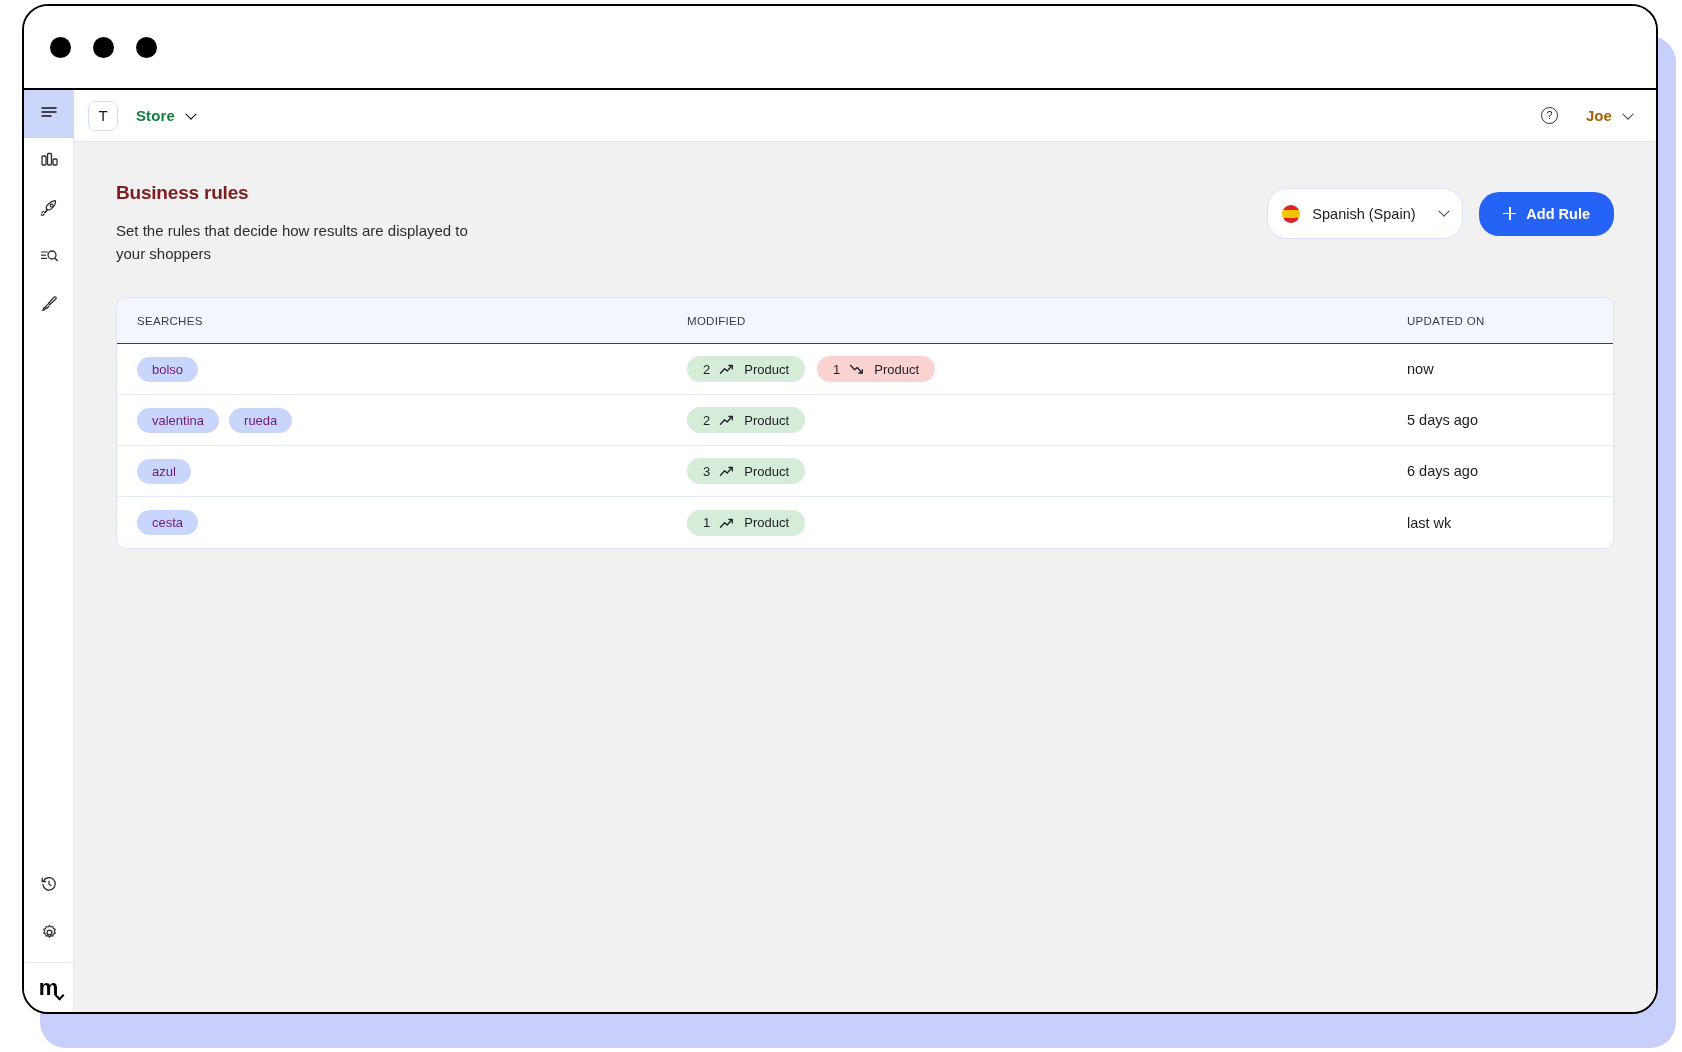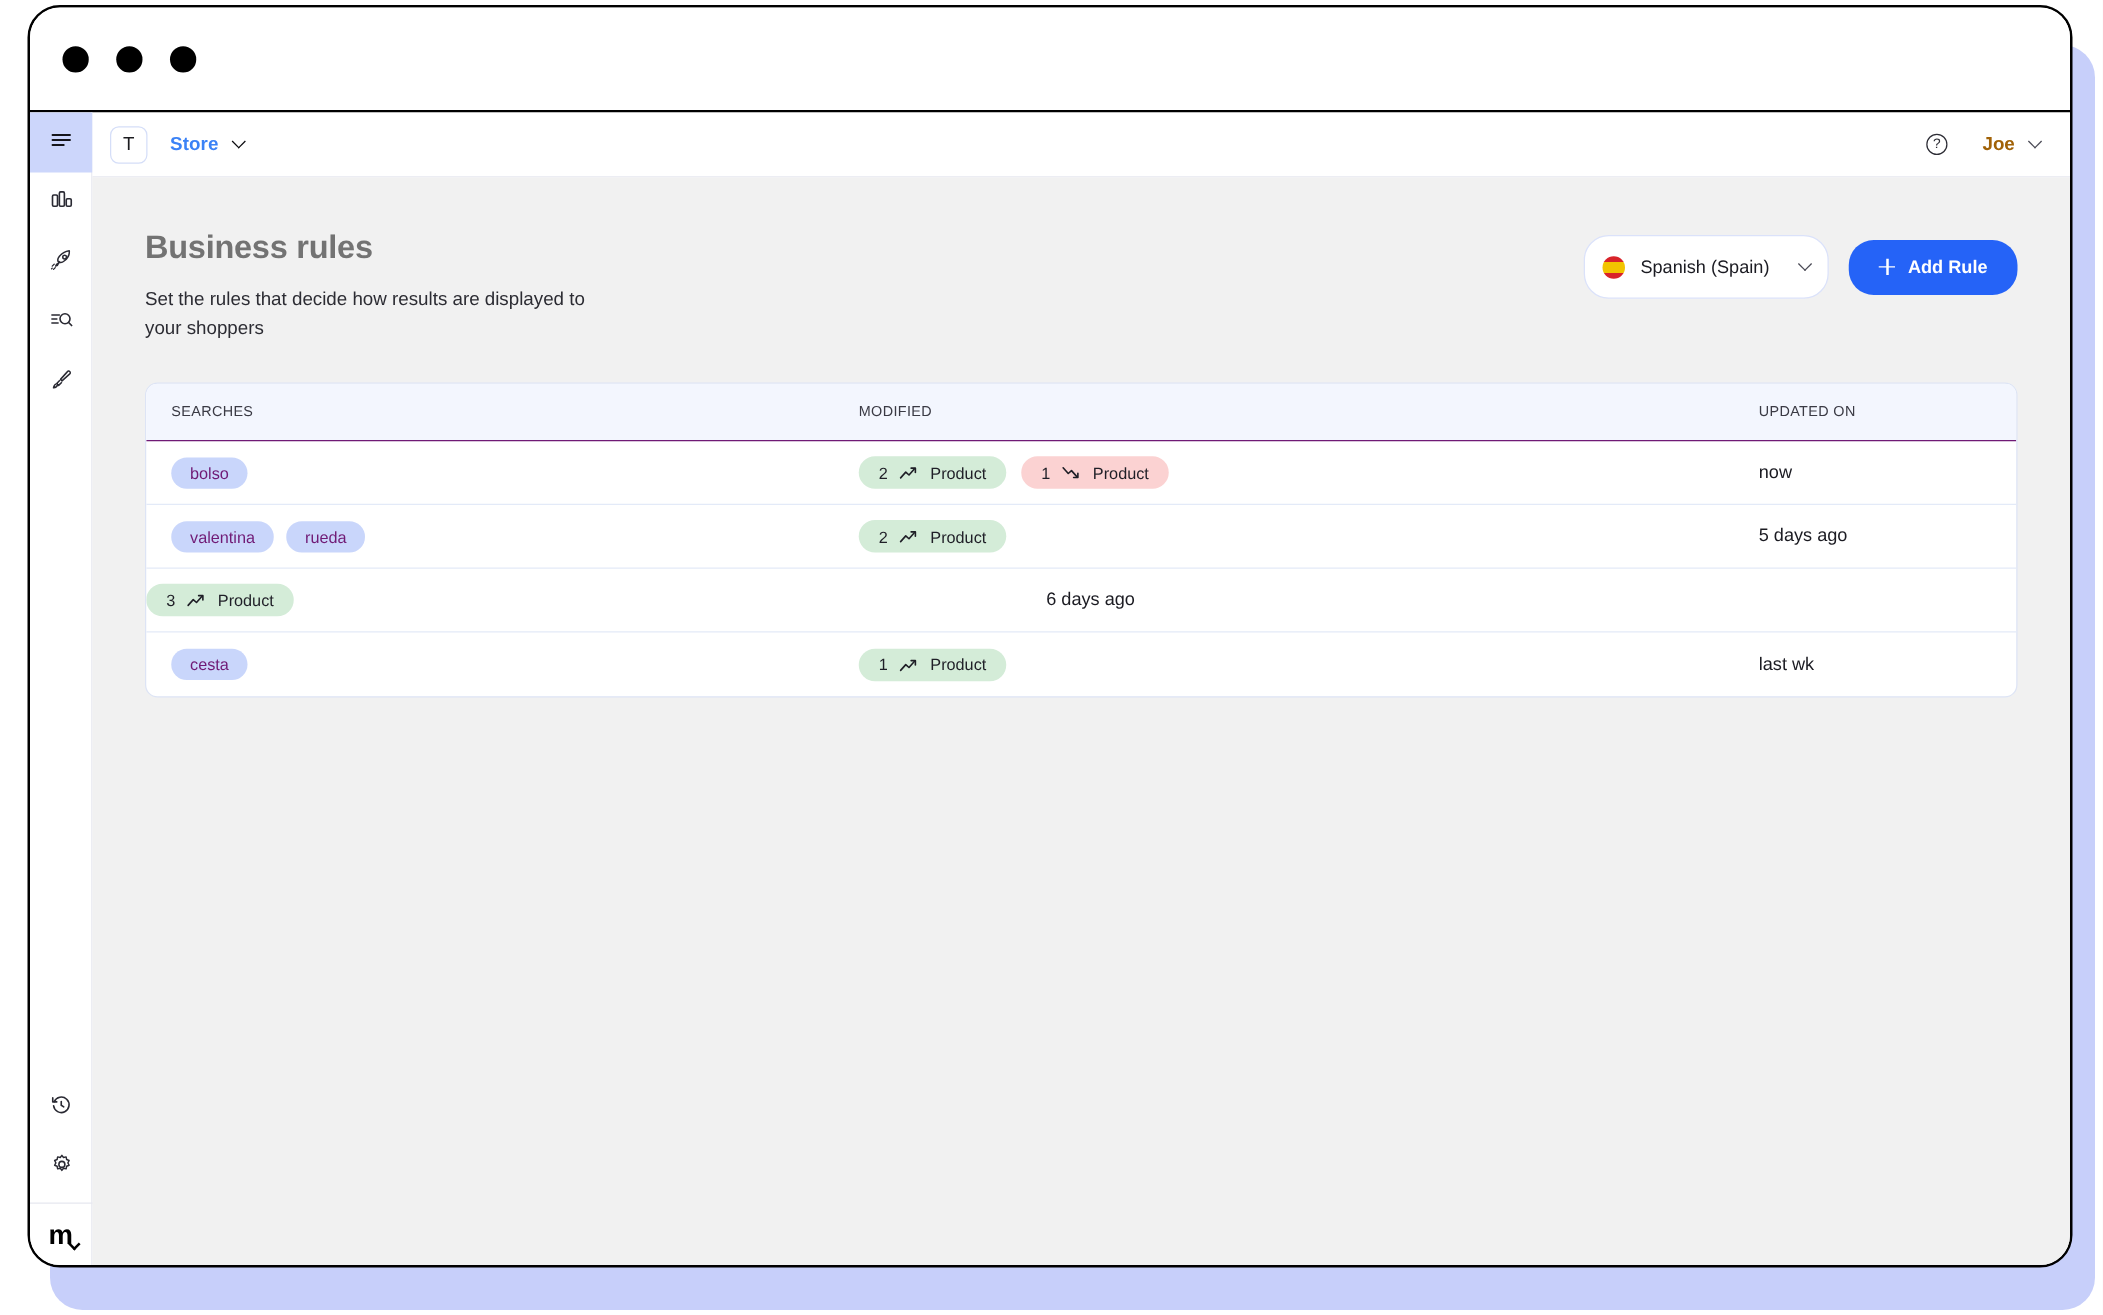--- a/index.html
+++ b/index.html
@@ -87,21 +87,21 @@
   }
   .store-badge {
     width: 30px; height: 30px;
     border: 1px solid #d5def8; border-radius: 7px;
     display:flex; align-items:center; justify-content:center;
     font-size: 15px; color:#1b1b1f;
     background:#fff;
   }
   .store-name {
     margin-left: 18px;
-    font-size: 15px; font-weight: 700; color: #3b82f6;
+    font-size: 15px; font-weight: 700; color: #15803d;
     letter-spacing: .1px;
   }
   .chev {
     display:inline-block; width:8px; height:8px;
     border-right:1.6px solid #0b0b0f; border-bottom:1.6px solid #0b0b0f;
     transform: rotate(45deg) translate(-2px,-2px);
     margin-left: 8px;
   }
   .chev.thin { border-right-color:#4a4a55; border-bottom-color:#4a4a55; }
   .appbar-spacer { flex: 1; }
@@ -117,21 +117,21 @@
   
   .page {
     flex: 1;
     background: #f1f1f1;
     padding: 40px 42px 0 42px;
     overflow: hidden;
   }
   .page-head { display: flex; align-items: flex-start; }
   .head-left { flex: 1; }
   .page-title {
-    font-size: 26px; font-weight: 800; color: #737373;
+    font-size: 19px; font-weight: 800; color: #7f1d1d;
     letter-spacing: -0.2px;
   }
   .page-sub {
     margin-top: 16px;
     font-size: 15px; color: #2c2c33; line-height: 1.5;
     max-width: 380px;
   }
   .head-right { display: flex; align-items: center; gap: 16px; padding-top: 6px; }
 
   .lang-select {
@@ -424,20 +424,25 @@
                             <path d="M9.9 3.5h3.4v3.4" stroke="#1f1f27" stroke-width="1.3" stroke-linecap="round" stroke-linejoin="round"></path>
                           </svg>
                         </span>
                         <span>Product</span>
                       </span>
                     </div>
                   </div>
                   <div class="col-updated cell-text">5 days ago</div>
                 </div>
                 <div class="trow">
+                  <div class="col-searches">
+                    <div class="pills">
+                      <span class="pill">azul</span>
+                    </div>
+                  </div>
                   <div class="col-modified">
                     <div class="mods">
                       <span class="mod up">
                         <span>3</span>
                         <span>
                           <svg width="16" height="14" viewBox="0 0 16 14" fill="none">
                             <path d="M1.5 11.3l4.1-4.6 2.6 2.3 4.6-5.2" stroke="#1f1f27" stroke-width="1.3" stroke-linecap="round" stroke-linejoin="round"></path>
                             <path d="M9.9 3.5h3.4v3.4" stroke="#1f1f27" stroke-width="1.3" stroke-linecap="round" stroke-linejoin="round"></path>
                           </svg>
                         </span>

